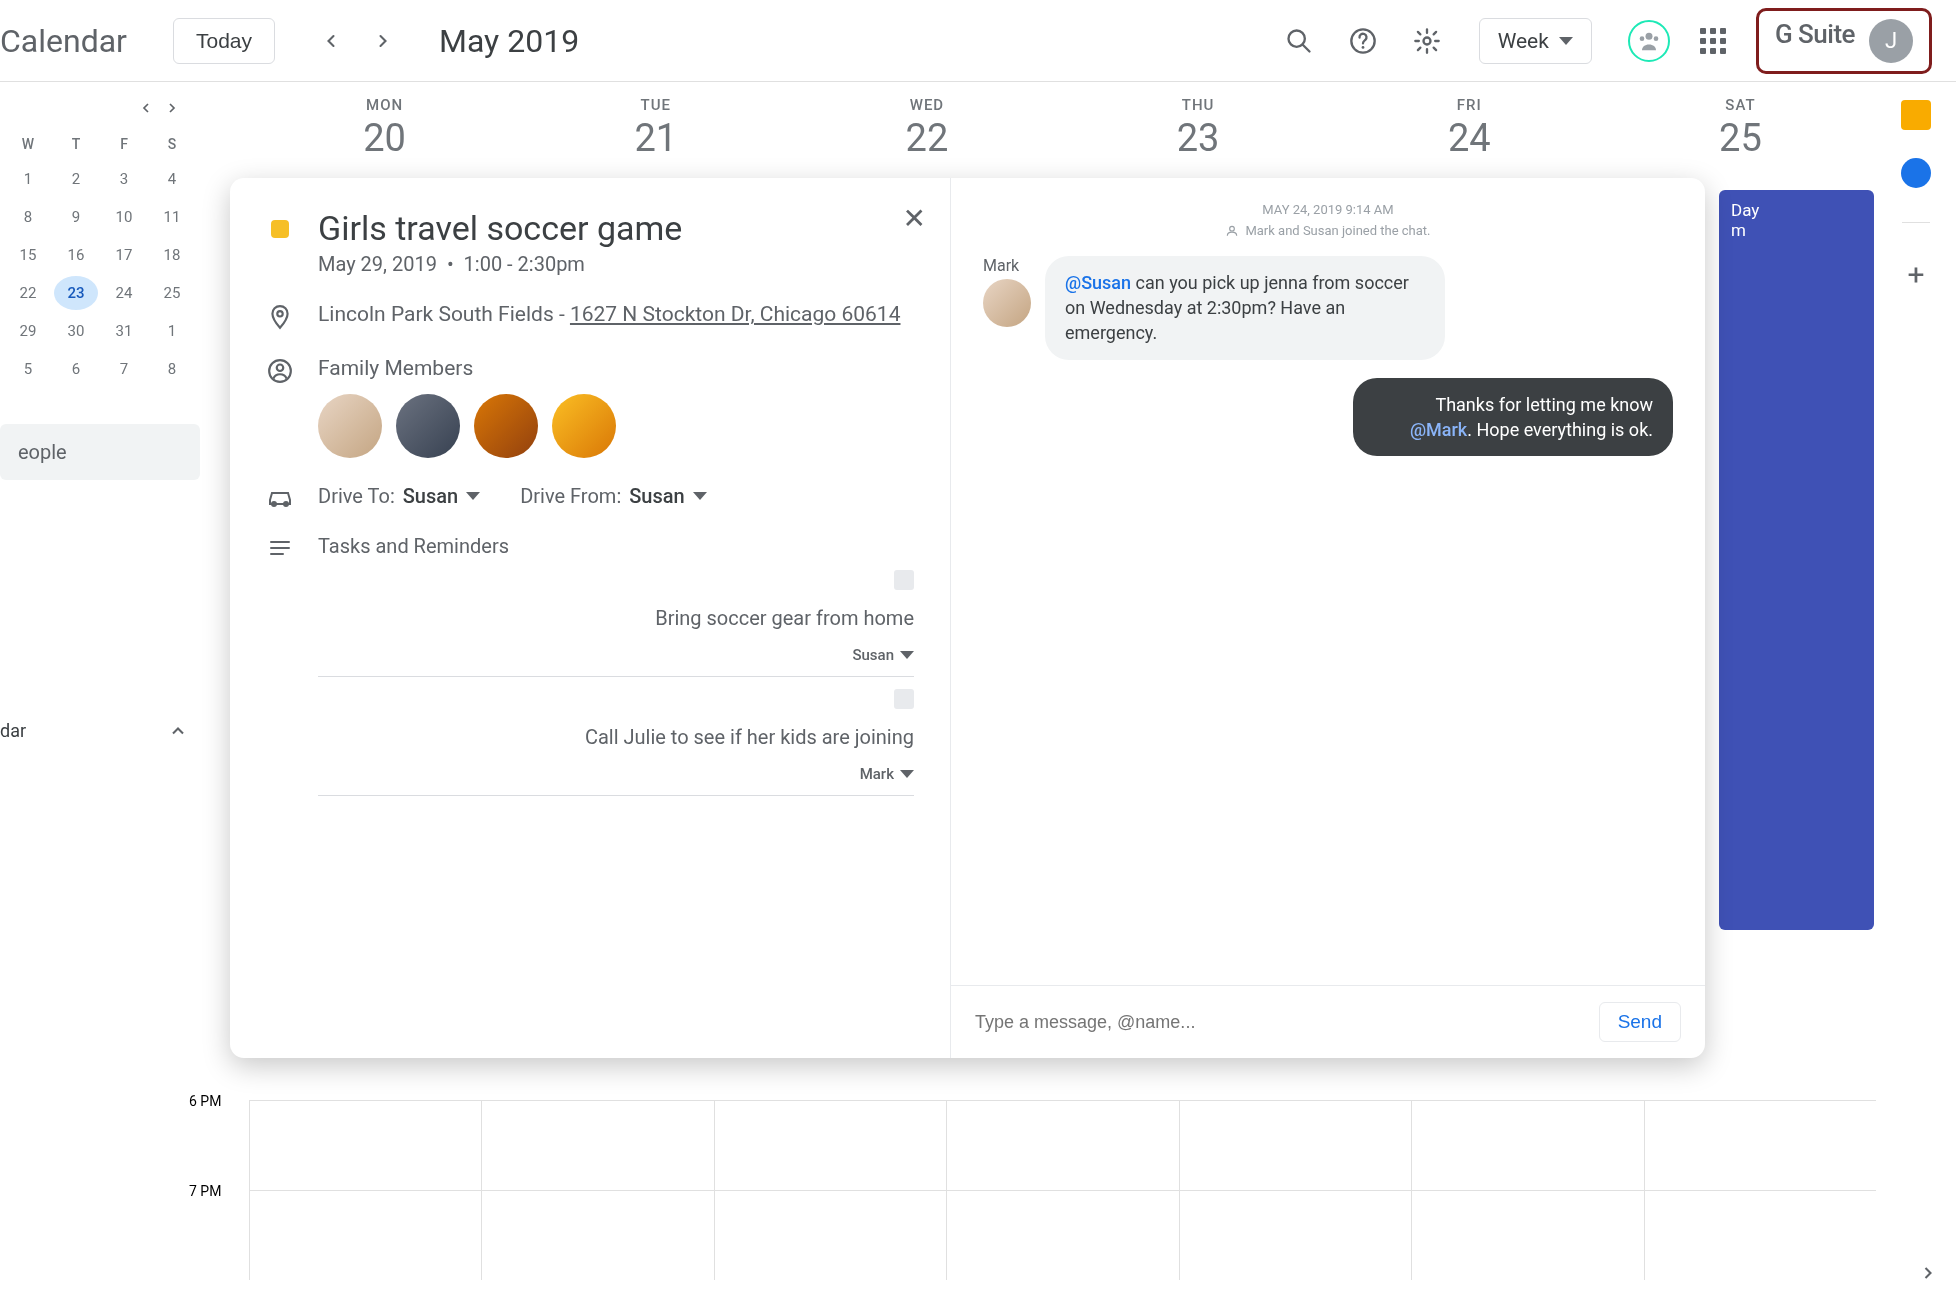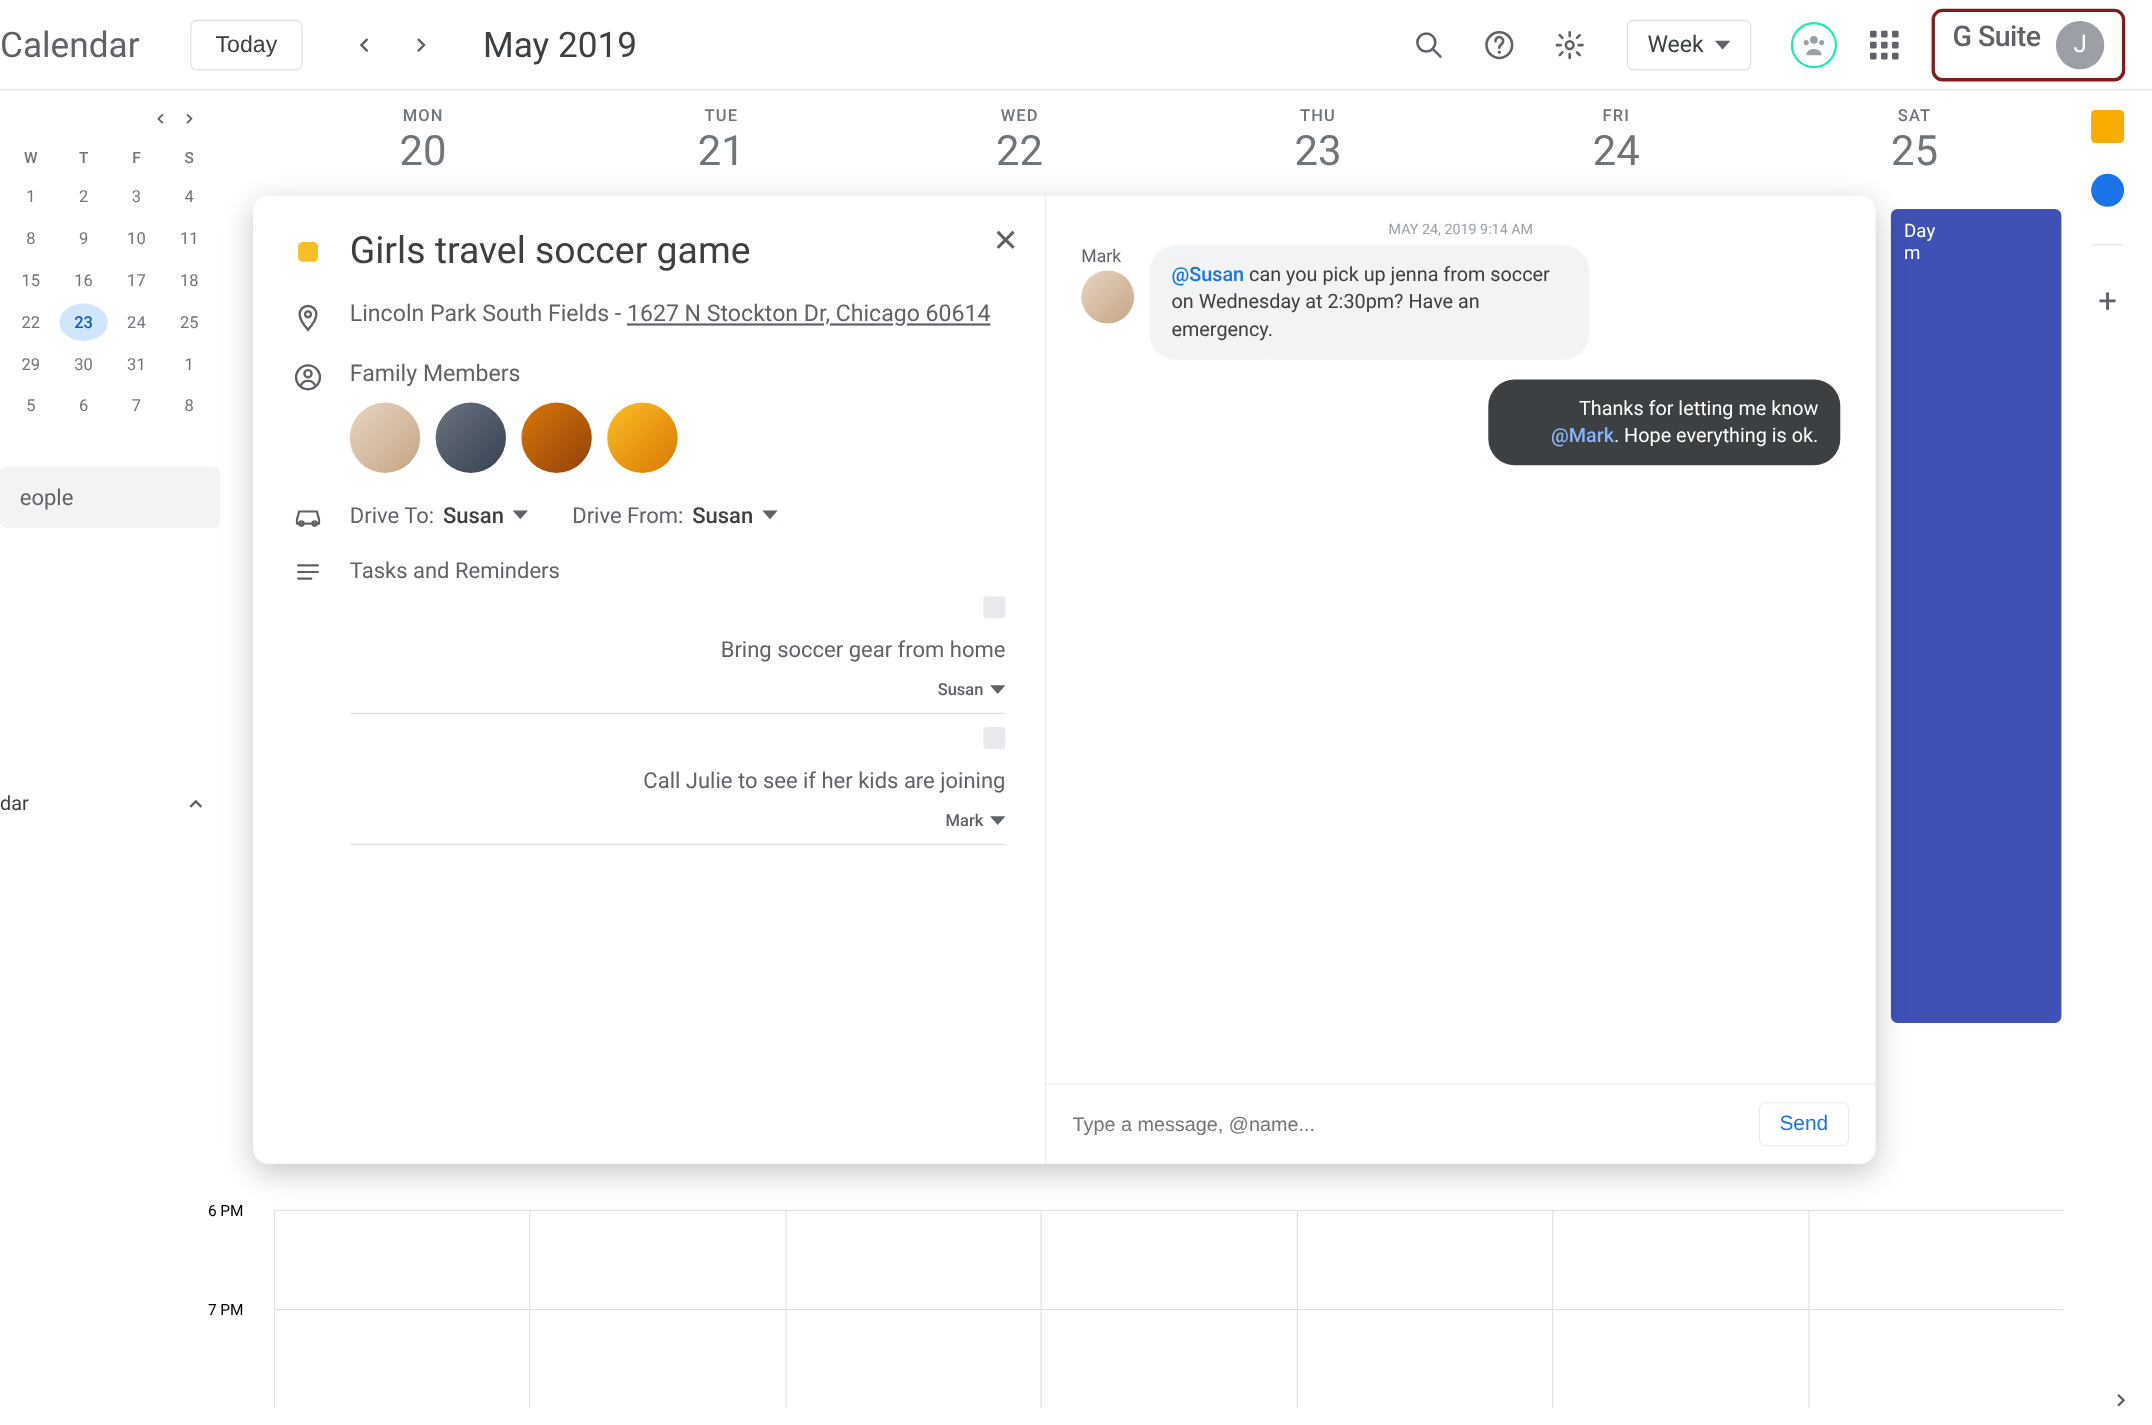--- a/index.html
+++ b/index.html
@@ -292,20 +292,23 @@
 <div class="event-popup">
   <div class="popup-left">
     <div class="close-x">✕</div>
 
     <div class="event-row">
       <div class="event-icon-col">
           <div class="color-chip"></div>
         </div>
       <div class="event-content">
         <div class="event-title">Girls travel soccer game</div>
+        <div class="event-datetime">
+          <span>May 29, 2019</span> &nbsp;•&nbsp; <span>1:00 - 2:30pm</span>
+        </div>
       </div>
     </div>
 
     <div class="event-row">
       <div class="event-icon-col">
         <svg width="26" height="26" viewBox="0 0 24 24">
             <path d="M12 2C8 2 5 5 5 9c0 5 7 13 7 13s7-8 7-13c0-4-3-7-7-7z" stroke="#5f6368" stroke-width="2" fill="none"></path>
             <circle cx="12" cy="9" r="2.5" stroke="#5f6368" stroke-width="2" fill="none"></circle>
           </svg>
       </div>
@@ -375,20 +378,27 @@
     <div class="task-assignee">Mark<div class="dd-triangle"></div></div>
             </div>
           </div>
       </div>
     </div>
   </div>
 
   <div class="popup-right">
     <div class="chat-body">
       <div class="chat-timestamp">MAY 24, 2019 9:14 AM</div>
+      <div class="chat-joined">
+        <svg width="14" height="14" viewBox="0 0 24 24">
+            <circle cx="12" cy="8" r="4" stroke="#9aa0a6" stroke-width="2" fill="none"></circle>
+            <path d="M4 20c0-4 4-6 8-6s8 2 8 6" stroke="#9aa0a6" stroke-width="2" fill="none"></path>
+          </svg>
+        <span>Mark and Susan joined the chat.</span>
+      </div>
       <div class="chat-msg">
         <div>
           <div class="chat-name">Mark</div>
           <div class="chat-av"></div>
         </div>
         <div class="chat-bubble">
           <span class="mention">@Susan</span><span> can you pick up jenna from soccer on Wednesday at 2:30pm? Have an emergency.</span>
         </div>
       </div>
       <div class="chat-msg out">

